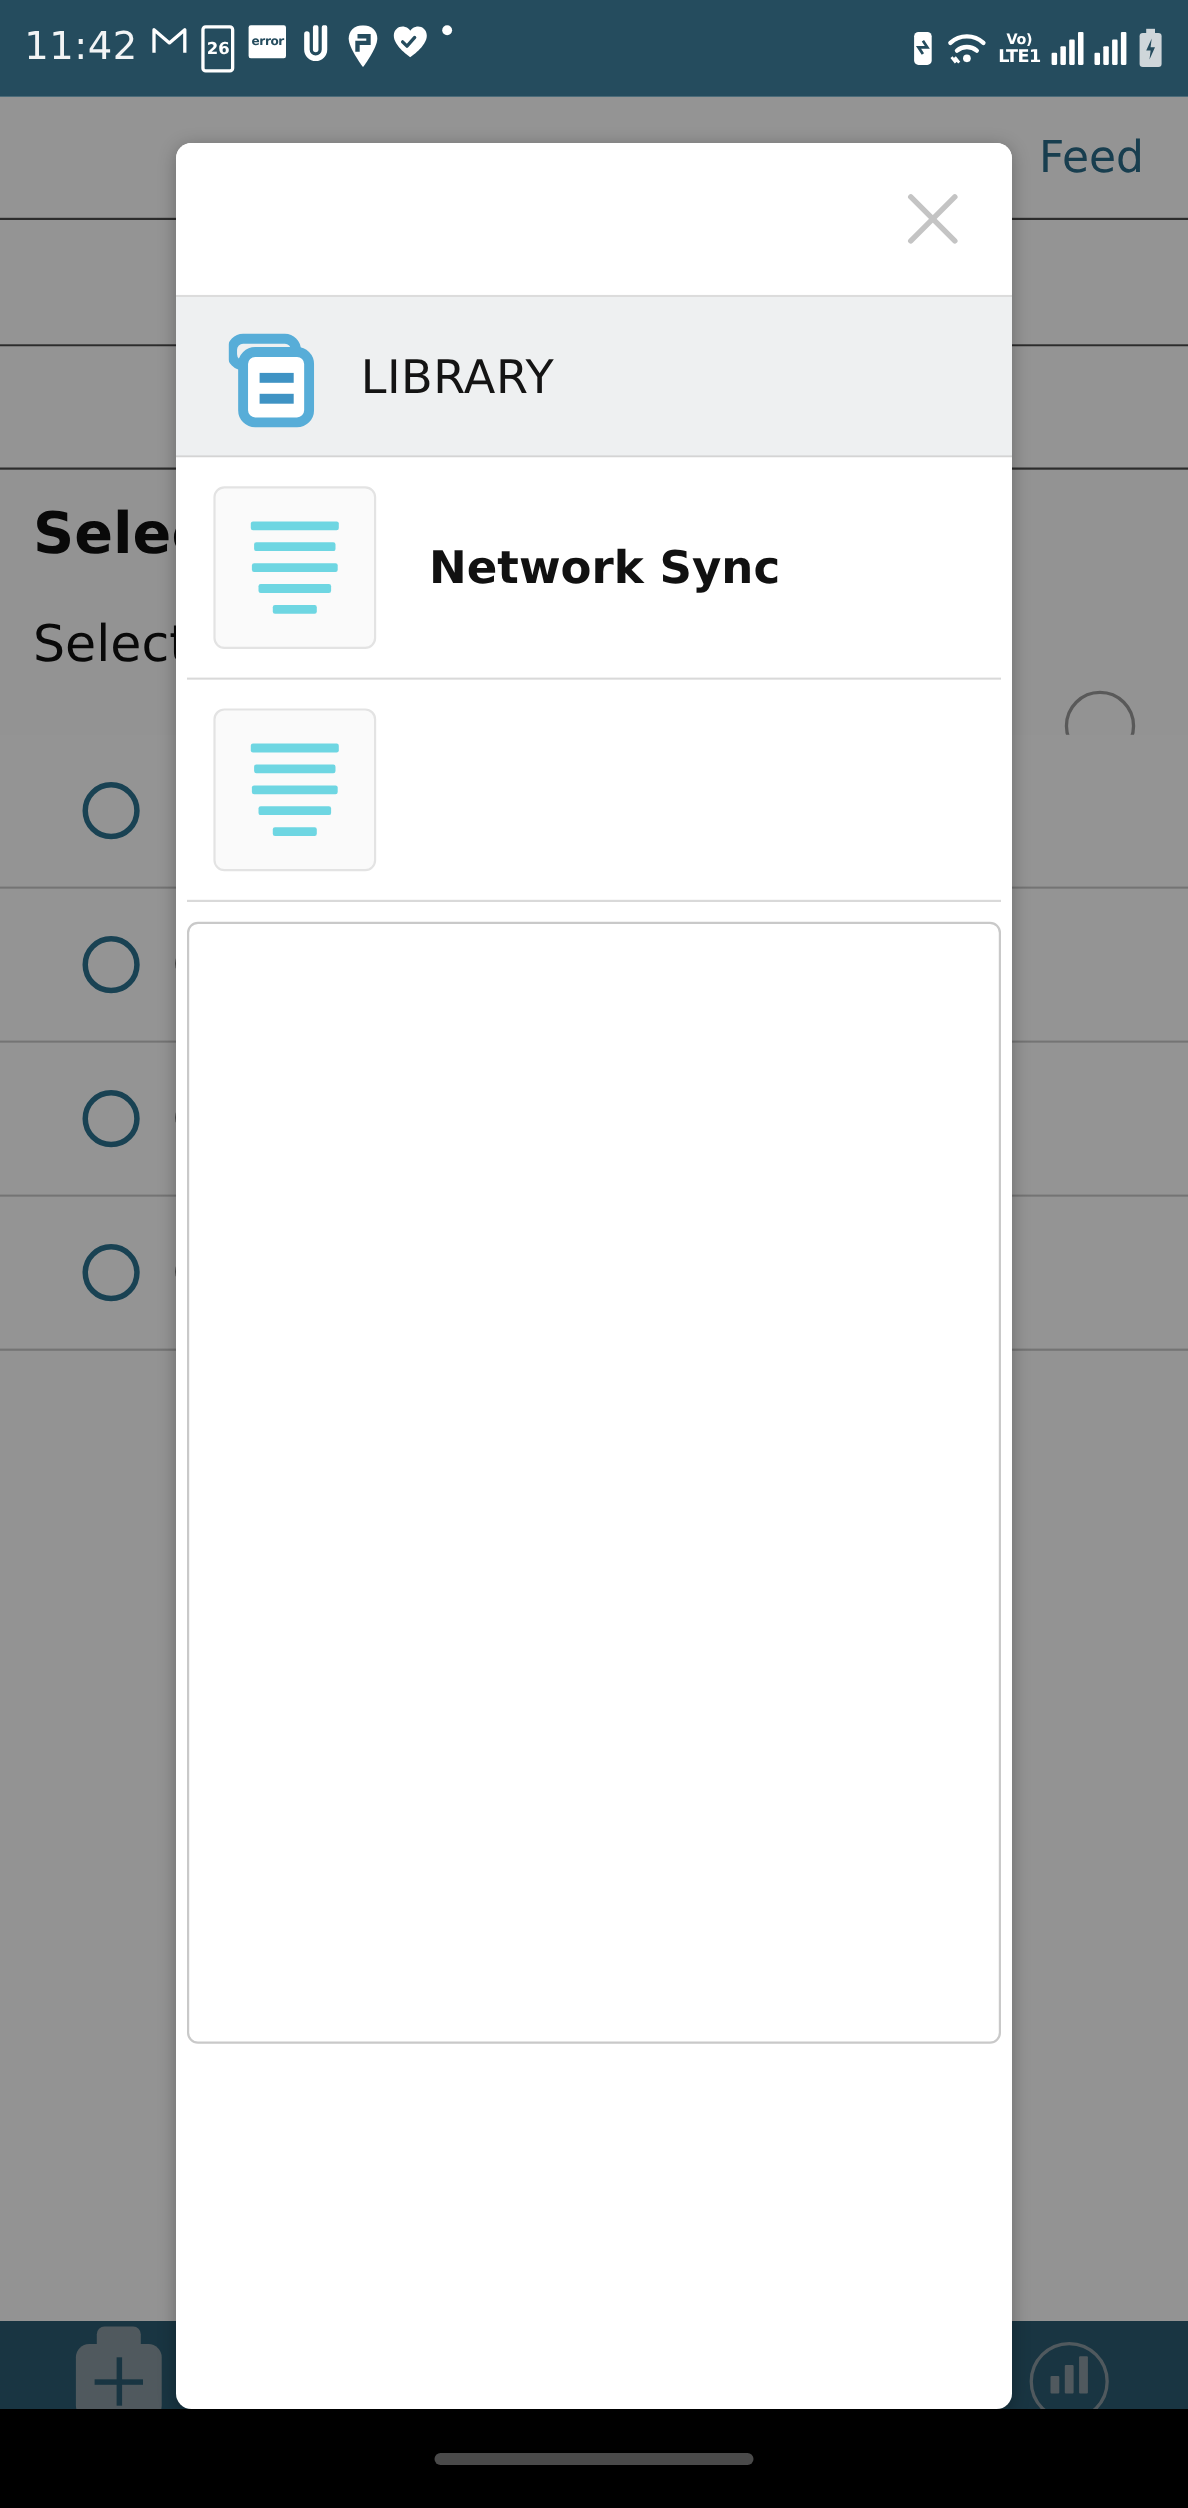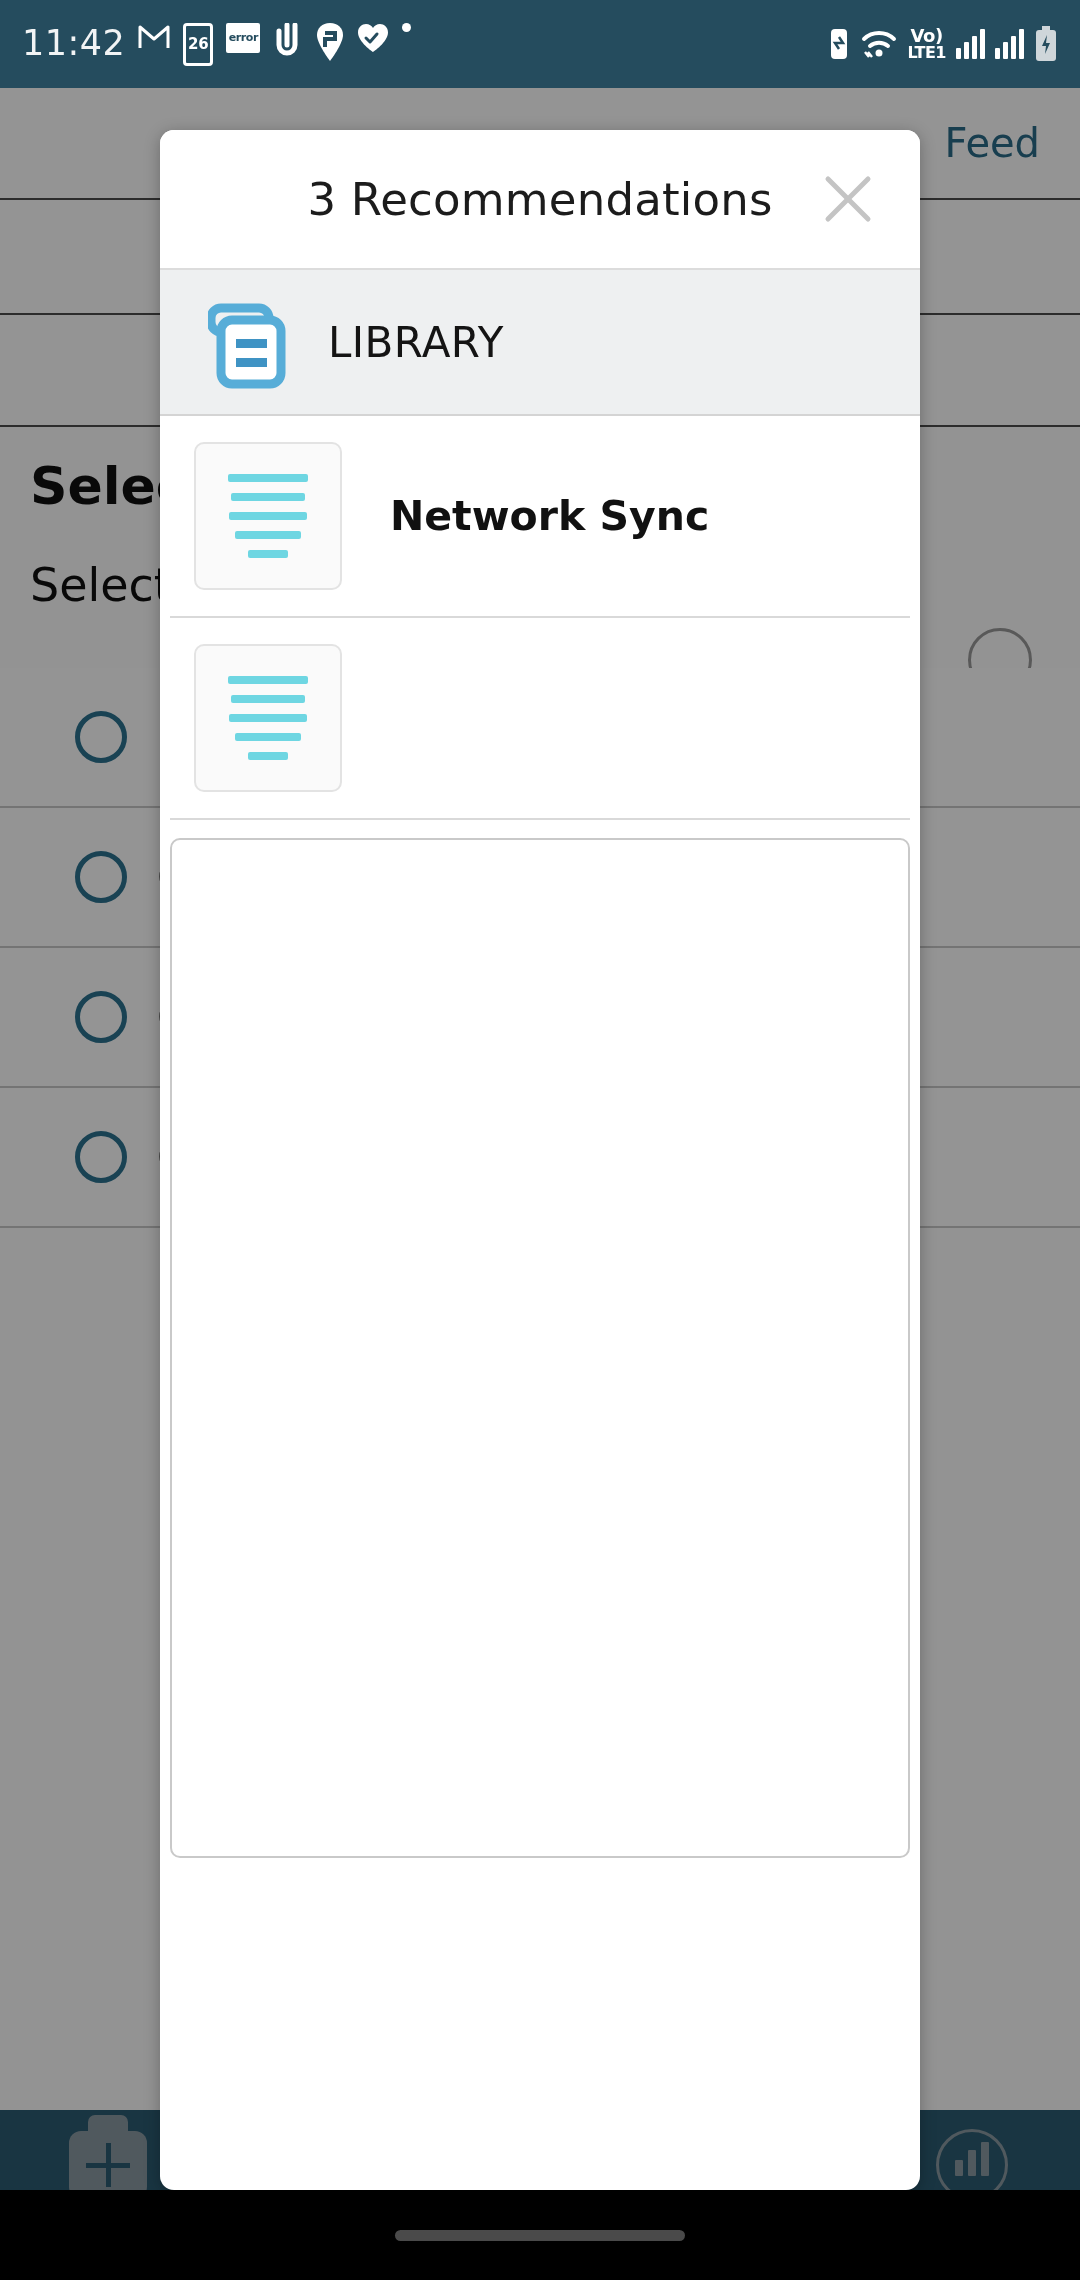--- a/index.html
+++ b/index.html
@@ -40,21 +40,21 @@
     width:34px;height:30px;background:#fff;border-radius:2px;
     display:flex;align-items:center;justify-content:center;
     font-size:11px;font-weight:bold;color:#254c5e;letter-spacing:-.4px;
   }
   .dot-ic{ width:9px;height:9px;background:#fff;border-radius:50%; }
 
   .volte{
     display:flex;flex-direction:column;align-items:center;justify-content:center;
     line-height:1; color:#fff;
   }
-  .volte .v1{ font-size:18px; font-weight:600; letter-spacing:-.3px;}
+  .volte .v1{ font-size:13px; font-weight:600; letter-spacing:-.3px;}
   .volte .v2{ font-size:16px; font-weight:700; letter-spacing:-.5px;}
 
   .bars{ display:flex; align-items:flex-end; gap:3px; height:30px; }
   .bars i{ display:block; width:5px; background:#fff; border-radius:1px; }
 
   
   .bg-screen{
     position:absolute; left:0; top:88px; width:1080px; height:2192px;
     background:#fdfdfd;
   }
@@ -267,21 +267,20 @@
         <div class="nav-label">Dashboard</div>
       </div>
     </div>
   </div>
 
   <div class="dim"></div>
 
   <div class="modal">
 
     <div class="modal-header">
-      <div class="modal-title">3 Recommendations</div>
       <div class="modal-close">
         <svg width="52" height="52" viewBox="0 0 52 52">
           <line x1="6" y1="6" x2="46" y2="46" stroke="#c4c4c4" stroke-width="5" stroke-linecap="round"></line>
           <line x1="46" y1="6" x2="6" y2="46" stroke="#c4c4c4" stroke-width="5" stroke-linecap="round"></line>
         </svg>
       </div>
     </div>
 
     <div class="section-head">
       <div class="lib-icon">

